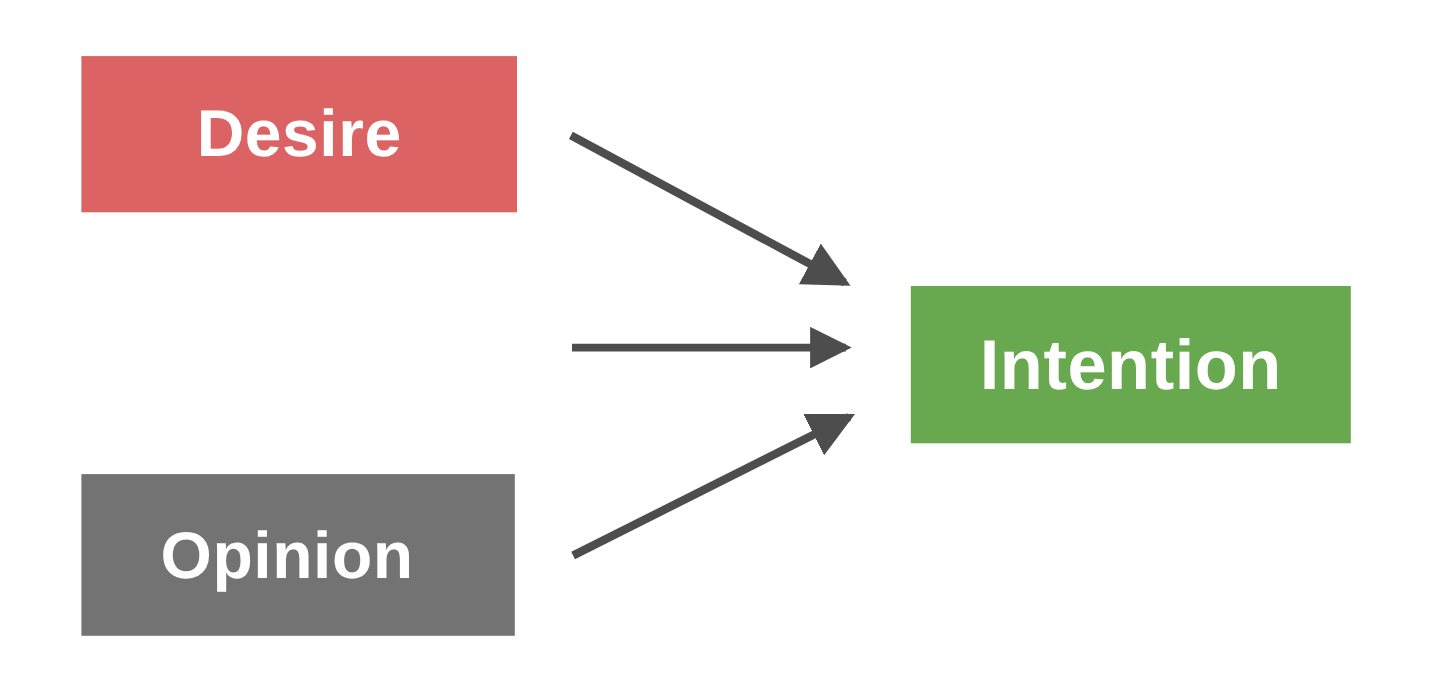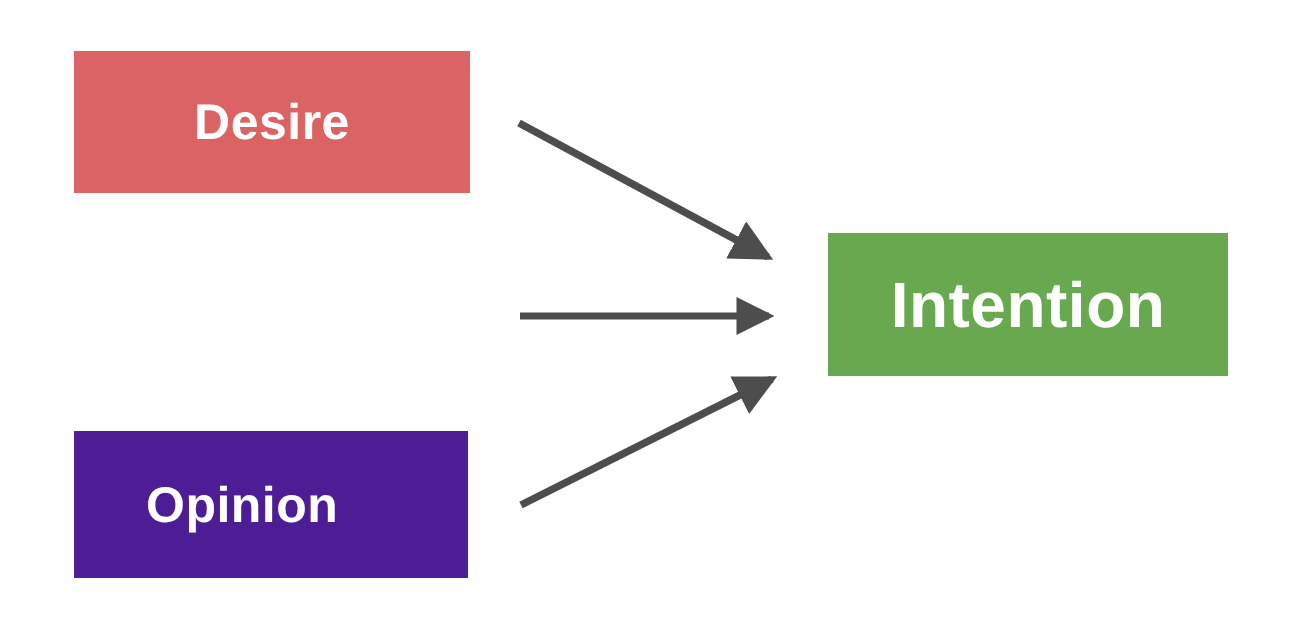--- a/index.html
+++ b/index.html
@@ -19,21 +19,21 @@
   .node {
     position: absolute;
     display: flex;
     align-items: center;
     justify-content: center;
     box-sizing: border-box;
   }
   .node-label {
     color: #ffffff;
     font-weight: bold;
-    font-size: 50px;
+    font-size: 60px;
     line-height: 1;
     letter-spacing: 0.5px;
     white-space: nowrap;
     text-rendering: geometricPrecision;
   }
   
   #node-desire {
     left: 74px;  top: 51px;
     width: 396px; height: 142px;
   }
@@ -41,21 +41,21 @@
     left: 74px;  top: 244px;
     width: 391px; height: 139px;
   }
   #node-opinion {
     left: 74px;  top: 431px;
     width: 394px; height: 147px;
     justify-content: flex-start;
     padding-left: 72px;
   }
   #node-intention {
-    left: 828px; top: 233px;
+    left: 828px; top: 260px;
     width: 400px; height: 143px;
   }
   #node-intention .node-label {
     font-size: 64px;
   }
   #arrow-layer {
     position: absolute;
     left: 0; top: 0;
     width: 1300px;
     height: 630px;
@@ -85,21 +85,21 @@
     <line x1="520" y1="316" x2="769" y2="316" stroke="#4d4d4d" stroke-width="7" stroke-linecap="butt" marker-end="url(#head-flat)"></line>
 
     <line x1="521" y1="505" x2="772" y2="379" stroke="#4d4d4d" stroke-width="7.5" stroke-linecap="butt" marker-end="url(#head-up)"></line>
   </svg>
 
   <div class="node" id="node-desire" style="background-color: rgb(219, 99, 99);">
     <span class="node-label" style="color: rgb(255, 255, 255);">Desire</span>
   </div>
 
 
-  <div class="node" id="node-opinion" style="background-color: #4c1d95;">
+  <div class="node" id="node-opinion" style="background-color: #737373;">
     <span class="node-label" style="color: rgb(255, 255, 255);">Opinion</span>
   </div>
 
   <div class="node" id="node-intention" style="background-color: rgb(104, 168, 78);">
     <span class="node-label" style="color: rgb(255, 255, 255);">Intention</span>
   </div>
 
 </div>
 
 </body></html>

